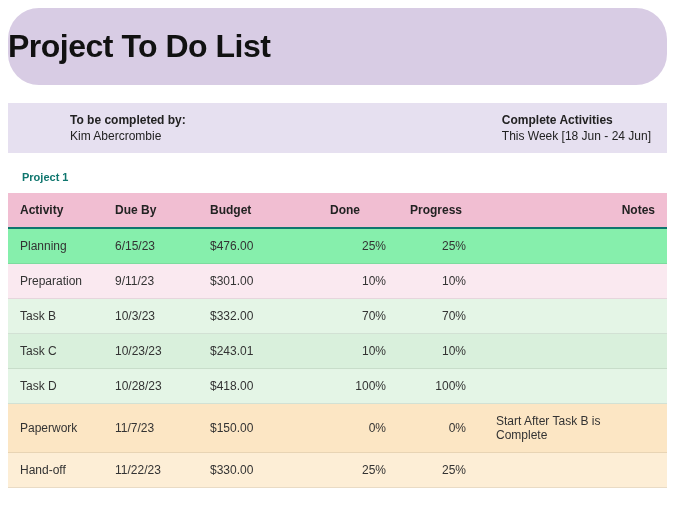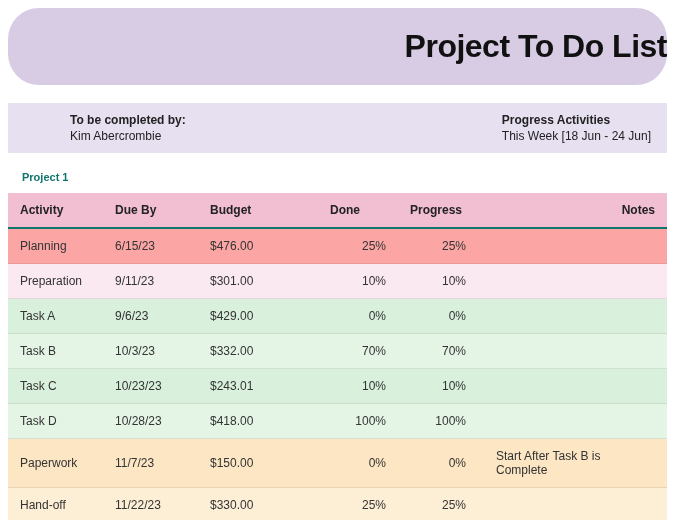--- a/index.html
+++ b/index.html
@@ -1,21 +1,21 @@
 <!DOCTYPE html>
 <html><head>
   <meta charset="utf-8">
   <style>
     * { box-sizing: border-box; margin: 0; padding: 0; }
     body { font-family: Arial, Helvetica, sans-serif; background: #fff; width: 675px; }
     .container { padding: 8px; }
     .title-bar {
       background: #d8cce4;
       padding: 20px 0;
-      text-align: right;
+      text-align: left;
       border-radius: 31px;
     }
     .title-bar h1 {
       font-size: 32px;
       font-weight: 700;
       color: #111;
       letter-spacing: -0.5px;
     }
     .info-bar {
       background: #e6e0f0;
@@ -42,21 +42,21 @@
       text-align: left;
       padding: 10px 12px;
       font-weight: 700;
       color: #222;
       border-bottom: 2px solid #0f766e;
     }
     tbody td {
       padding: 10px 12px;
       border-bottom: 1px solid rgba(0,0,0,0.08);
     }
-    .row-pink { background: #fca5a5; border-bottom: 1px solid #e3bfce; margin-left: 28px; }
+    .row-pink { background: #86efac; border-bottom: 1px solid #e3bfce; margin-left: 28px; }
     .row-pink2 { background: #fae9f0; border-bottom: 1px solid #e3bfce; }
     .row-green { background: #d9f0dc; border-bottom: 1px solid #b7d9bc; }
     .row-green2 { background: #e4f5e6; border-bottom: 1px solid #b7d9bc; }
     .row-peach { background: #fce6c4; border-bottom: 1px solid #e6caa0; }
     .row-peach2 { background: #fdeed6; border-bottom: 1px solid #e6caa0; }
     .col-activity { width: 95px; }
     .col-due { width: 95px; }
     .col-budget { width: 120px; }
     .col-done { width: 80px; text-align: right; }
     .col-progress { width: 80px; text-align: right; }
@@ -72,21 +72,21 @@
   <div class="title-bar">
     <h1>Project To Do List</h1>
   </div>
 
   <div class="info-bar">
     <div class="info-block">
       <span class="info-label">To be completed by:</span>
       <span class="info-value">Kim Abercrombie</span>
     </div>
     <div class="info-block">
-      <span class="info-label">Progress Activities</span>
+      <span class="info-label">Complete Activities</span>
       <span class="info-value">This Week [18 Jun - 24 Jun]</span>
     </div>
   </div>
 
   <div class="project-title">Project 1</div>
 
   <table>
     <thead>
       <tr>
         <th class="col-activity">Activity</th>
@@ -105,28 +105,20 @@
           <td class="col-done">25%</td>
           <td class="col-progress">25%</td>
           <td class="col-notes"></td>
         </tr>
         <tr class="row-pink2">
           <td class="col-activity">Preparation</td>
           <td class="col-due">9/11/23</td>
           <td class="col-budget">$301.00</td>
           <td class="col-done">10%</td>
           <td class="col-progress">10%</td>
-          <td class="col-notes"></td>
-        </tr>
-        <tr class="row-green">
-          <td class="col-activity">Task A</td>
-          <td class="col-due">9/6/23</td>
-          <td class="col-budget">$429.00</td>
-          <td class="col-done">0%</td>
-          <td class="col-progress">0%</td>
           <td class="col-notes"></td>
         </tr>
         <tr class="row-green2">
           <td class="col-activity">Task B</td>
           <td class="col-due">10/3/23</td>
           <td class="col-budget">$332.00</td>
           <td class="col-done">70%</td>
           <td class="col-progress">70%</td>
           <td class="col-notes"></td>
         </tr>

